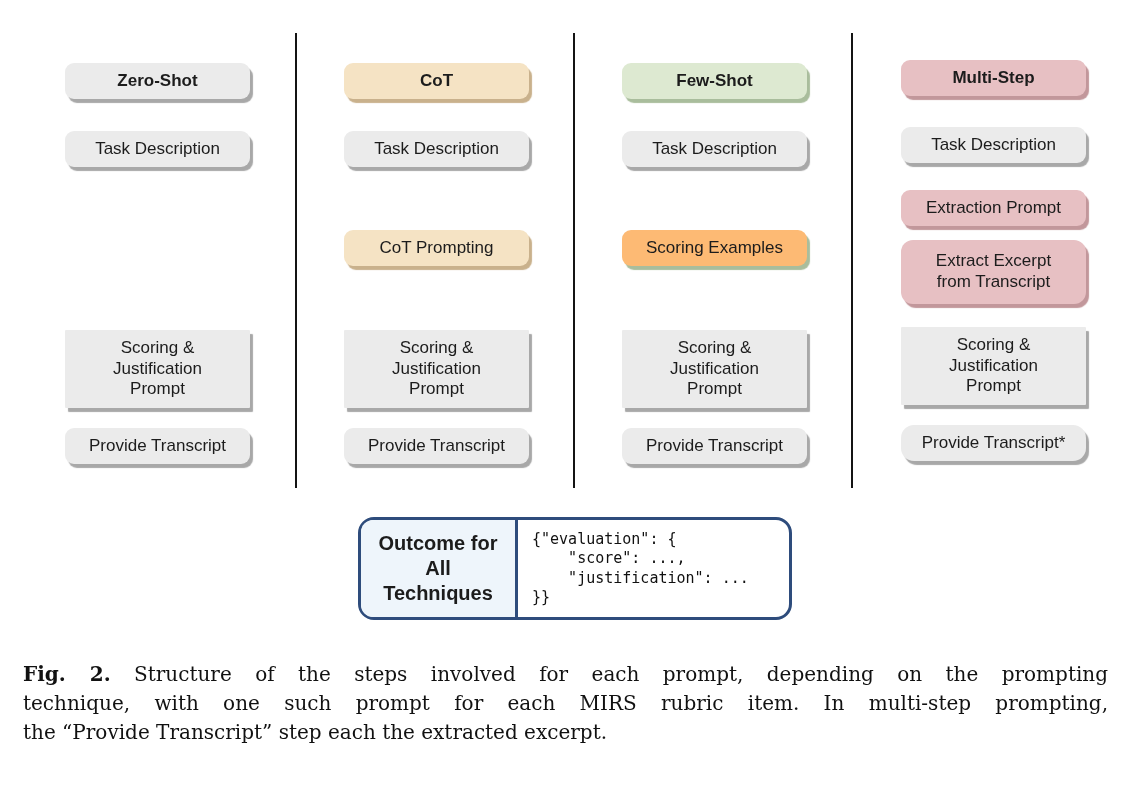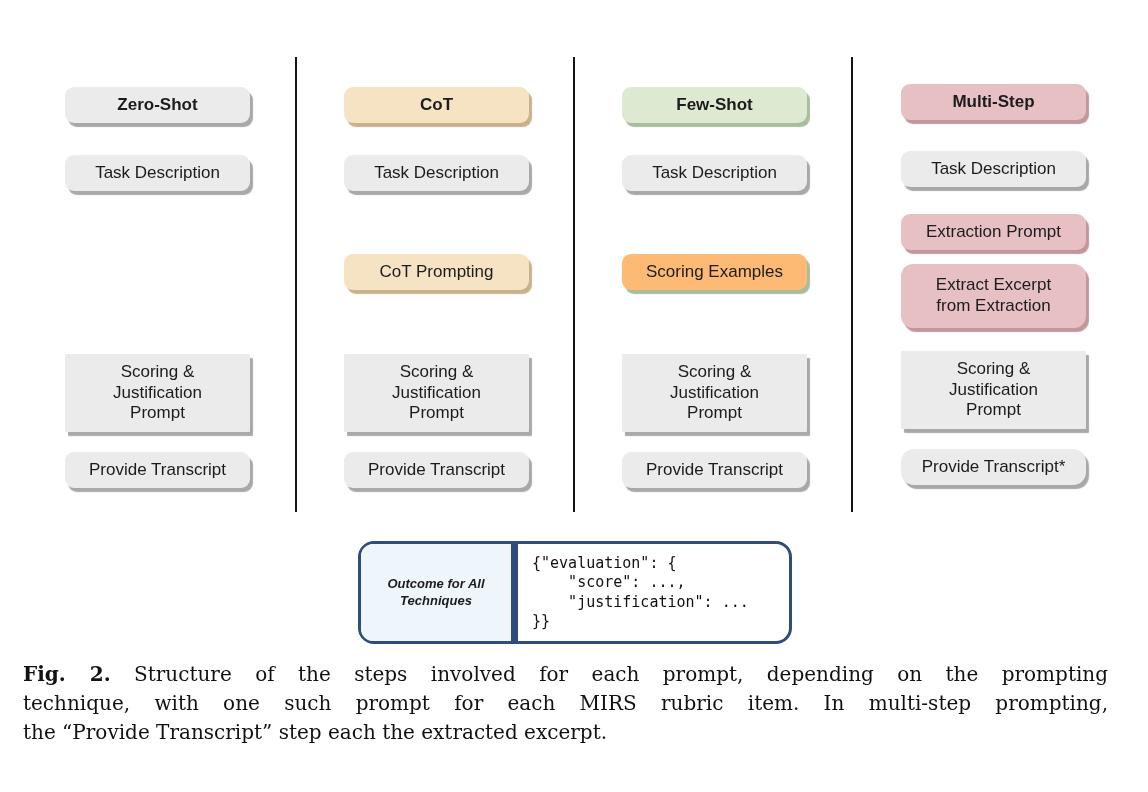--- a/index.html
+++ b/index.html
@@ -1,19 +1,19 @@
 <!DOCTYPE html>
 <html><head>
 <meta charset="utf-8">
 <style>
   html,body{margin:0;padding:0;background:#ffffff;}
   body{width:1148px;height:792px;position:relative;overflow:hidden;
        font-family:"Liberation Sans",sans-serif;color:#1c1c1c;}
 
-  .diagram{position:absolute;left:0;top:0;width:1148px;height:660px;margin-top:24px;}
+  .diagram{position:absolute;left:0;top:0;width:1148px;height:660px;}
 
   .vline{position:absolute;top:33px;width:2px;height:455px;background:#141414;}
   .vline.v1{left:295px}.vline.v2{left:573px}.vline.v3{left:851px}
 
   .box{position:absolute;width:185px;height:36px;border-radius:9px;
        display:flex;align-items:center;justify-content:center;
        text-align:center;font-size:17px;line-height:1.22;color:#1c1c1c;
        box-sizing:border-box;}
   .box.hdr{font-weight:700;}
   .box.tall{height:78px;border-radius:1px;}
@@ -25,24 +25,24 @@
   .c1{left:65px}.c2{left:344px}.c3{left:622px}.c4{left:901px}
   .r-h{top:63px}.r-task{top:131px}.r-mid{top:230px}
   .r-scoring{top:330px}.r-prov{top:428px}
   .c4.r-h{top:60px}.c4.r-task{top:127px}
   .r-ext{top:190px}.r-exc{top:240px}
   .c4.r-scoring{top:327px}.c4.r-prov{top:425px}
 
   .outcome{position:absolute;left:358px;top:517px;width:434px;height:103px;
            background:#ffffff;border:3px solid #2e4c7c;border-radius:16px;
            display:flex;box-sizing:border-box;}
-  .outcome-label{width:157px;flex:0 0 157px;border-right:7px solid #f97316;
+  .outcome-label{width:157px;flex:0 0 157px;border-right:3px solid #f97316;
            background:#eef5fb;display:flex;align-items:center;justify-content:center;
-           font-weight:700;font-size:13px;line-height:1.25;text-align:center;
-           border-radius:12px 0 0 12px;box-sizing:border-box;padding:0 8px;font-style:italic;}
+           font-weight:700;font-size:20px;line-height:1.25;text-align:center;
+           border-radius:12px 0 0 12px;box-sizing:border-box;padding:0 8px;}
   .outcome-label span{display:inline-block;max-width:135px;}
   .outcome-code{flex:1;display:flex;align-items:center;padding-left:14px;overflow:hidden;}
   .outcome-code pre{margin:0;font-family:"DejaVu Sans Mono",monospace;
            font-size:15px;line-height:1.28;color:#111;}
 
   .caption{position:absolute;left:23px;top:660px;width:1085px;
            font-family:"DejaVu Serif","Liberation Serif",serif;
            font-size:20px;line-height:29px;color:#111;}
   .cap-line{text-align:justify;text-align-last:justify;}
   .cap-line.last{text-align:left;text-align-last:left;}
@@ -105,21 +105,21 @@
   <div class="box hdr c4 r-h" style="background: rgb(231, 192, 195); box-shadow: rgb(194, 151, 155) 3px 4px 1px;">
       <span>Multi-Step</span>
     </div>
   <div class="box c4 r-task" style="background: rgb(235, 235, 235); box-shadow: rgb(168, 168, 168) 3px 4px 1px;">
       <span>Task Description</span>
     </div>
   <div class="box c4 r-ext" style="background: rgb(231, 192, 195); box-shadow: rgb(194, 151, 155) 3px 4px 1px;">
       <span>Extraction Prompt</span>
     </div>
   <div class="box tall2 w2 c4 r-exc" style="background: rgb(231, 192, 195); box-shadow: rgb(194, 151, 155) 3px 4px 1px;">
-      <span>Extract Excerpt from Extraction</span>
+      <span>Extract Excerpt from Transcript</span>
     </div>
   <div class="box tall w3 c4 r-scoring" style="background: rgb(235, 235, 235); box-shadow: rgb(168, 168, 168) 3px 4px 1px;">
       <span>Scoring &amp; Justification Prompt</span>
     </div>
   <div class="box c4 r-prov" style="background: rgb(235, 235, 235); box-shadow: rgb(168, 168, 168) 3px 4px 1px; border-radius: 13px;">
       <span>Provide Transcript*</span>
     </div>
 
   <div class="outcome" style="border-color: rgb(46, 76, 124);">
     <div class="outcome-label" style="border-color: rgb(46, 76, 124); background: rgb(238, 245, 251);">

